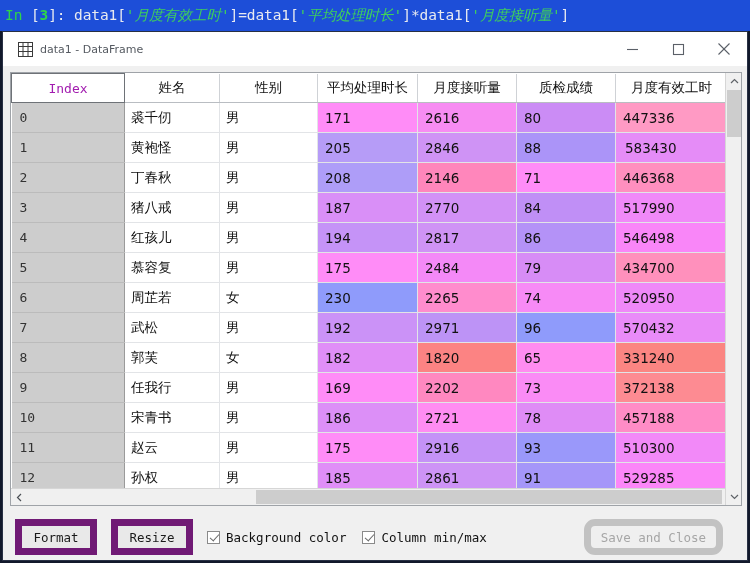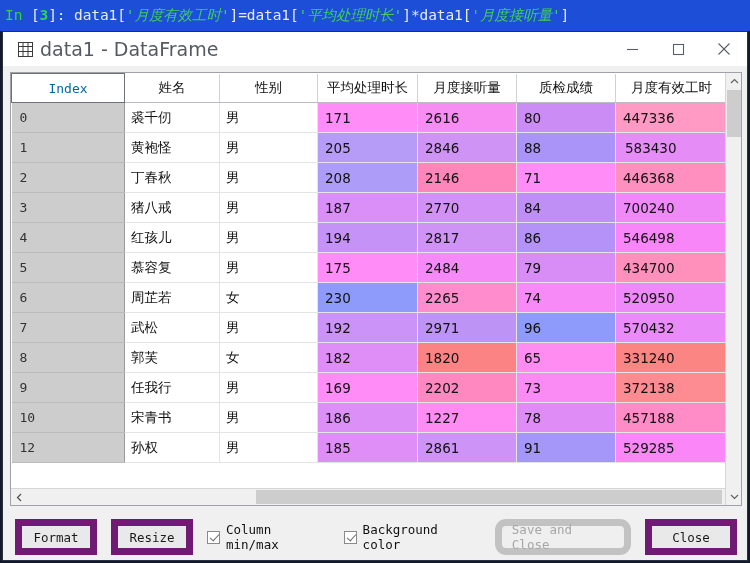--- a/index.html
+++ b/index.html
@@ -45,21 +45,21 @@
     align-items: center;
     flex: 0 0 auto;
   }
   #titlebar .tb-icon {
     width: 26px; margin-left: 9px;
     display: flex; align-items: center; justify-content: center;
     color: #3a3a3a;
   }
   #titlebar .tb-title {
     font-family: "DejaVu Sans", sans-serif;
-    font-size: 19px;
+    font-size: 11px;
     color: #555a61;
     margin-left: 2px;
     white-space: nowrap;
   }
   #titlebar .spacer { flex: 1 1 auto; }
   .winbtn {
     width: 46px; height: 34px;
     display: flex; align-items: center; justify-content: center;
     color: #5b6068;
   }
@@ -107,21 +107,21 @@
     color: #111;
     text-align: center;
     border-right: 1px solid #cfd2d6;
     border-bottom: 1px solid #b9bdc2;
     height: 29px;
     font-size: 13.5px;
   }
   table.grid thead th.idx-head {
     border: 1px solid #6e7277;
     background: #ffffff;
-    color: #0369a1;
+    color: #a21caf;
     font-family: "DejaVu Sans Mono", monospace;
     font-size: 13px;
   }
   table.grid tbody td {
     border-right: 1px solid #e2e4e7;
     border-bottom: 1px solid #e2e4e7;
     color: #111;
     background: #ffffff;
     text-align: left;
   }
@@ -318,21 +318,21 @@
                 <td class="numcell" style="background: rgb(255, 140, 247);">71</td>
                 <td class="numcell" style="background: rgb(255, 143, 191);">446368</td>
               </tr>
               <tr>
                 <td class="idx">3</td>
                 <td>猪八戒</td>
                 <td>男</td>
                 <td class="numcell" style="background: rgb(217, 143, 247);">187</td>
                 <td class="numcell" style="background: rgb(210, 145, 246);">2770</td>
                 <td class="numcell" style="background: rgb(192, 143, 246);">84</td>
-                <td class="numcell" style="background: rgb(240, 137, 248);">700240</td>
+                <td class="numcell" style="background: rgb(240, 137, 248);">517990</td>
               </tr>
               <tr>
                 <td class="idx">4</td>
                 <td>红孩儿</td>
                 <td>男</td>
                 <td class="numcell" style="background: rgb(197, 147, 247);">194</td>
                 <td class="numcell" style="background: rgb(207, 147, 245);">2817</td>
                 <td class="numcell" style="background: rgb(180, 146, 247);">86</td>
                 <td class="numcell" style="background: rgb(249, 134, 248);">546498</td>
               </tr>
@@ -379,23 +379,32 @@
                 <td class="numcell" style="background: rgb(255, 140, 247);">169</td>
                 <td class="numcell" style="background: rgb(255, 136, 192);">2202</td>
                 <td class="numcell" style="background: rgb(250, 139, 245);">73</td>
                 <td class="numcell" style="background: rgb(253, 139, 146);">372138</td>
               </tr>
               <tr>
                 <td class="idx">10</td>
                 <td>宋青书</td>
                 <td>男</td>
                 <td class="numcell" style="background: rgb(220, 143, 247);">186</td>
-                <td class="numcell" style="background: rgb(255, 140, 242);">1227</td>
+                <td class="numcell" style="background: rgb(255, 140, 242);">2721</td>
                 <td class="numcell" style="background: rgb(223, 140, 246);">78</td>
                 <td class="numcell" style="background: rgb(255, 140, 198);">457188</td>
+              </tr>
+              <tr>
+                <td class="idx">11</td>
+                <td>赵云</td>
+                <td>男</td>
+                <td class="numcell" style="background: rgb(255, 140, 247);">175</td>
+                <td class="numcell" style="background: rgb(196, 146, 247);">2916</td>
+                <td class="numcell" style="background: rgb(154, 152, 250);">93</td>
+                <td class="numcell" style="background: rgb(242, 137, 248);">510300</td>
               </tr>
               <tr>
                 <td class="idx">12</td>
                 <td>孙权</td>
                 <td>男</td>
                 <td class="numcell" style="background: rgb(224, 142, 247);">185</td>
                 <td class="numcell" style="background: rgb(205, 147, 246);">2861</td>
                 <td class="numcell" style="background: rgb(165, 150, 249);">91</td>
                 <td class="numcell" style="background: rgb(251, 134, 248);">529285</td>
               </tr>
@@ -433,23 +442,22 @@
         </div>
       </div>
     </div>
   </div>
 
   <div id="bottombar">
     <div class="btn">Format</div>
     <div class="btn">Resize</div>
     <div class="chk">
       <span class="box"></span>
-      <span>Column min/max</span>
+      <span>Background color</span>
     </div>
     <div class="chk">
       <span class="box"></span>
-      <span>Background color</span>
+      <span>Column min/max</span>
     </div>
     <div class="flexspacer"></div>
     <div class="btn disabled" style="min-width:132px">Save and Close</div>
-    <div class="btn" style="margin-right:0;min-width:92px">Close</div>
   </div>
 </div>
 
 </body></html>

